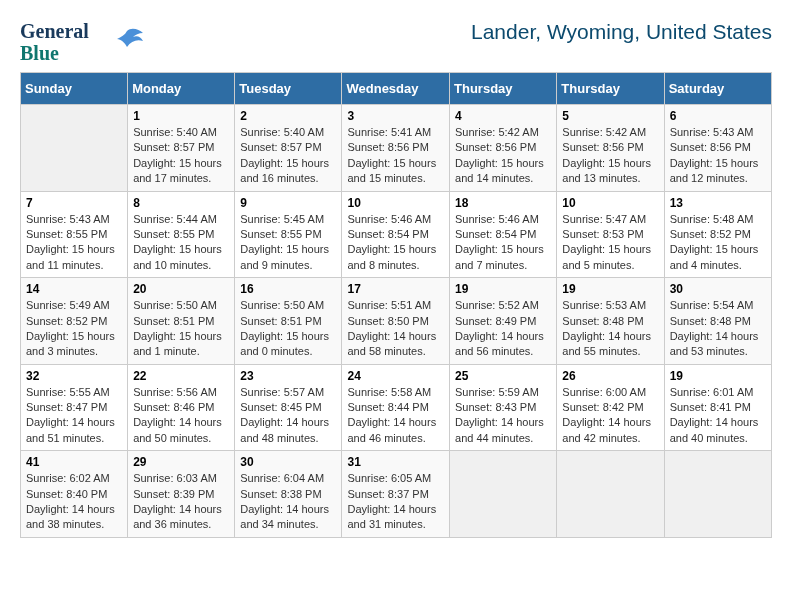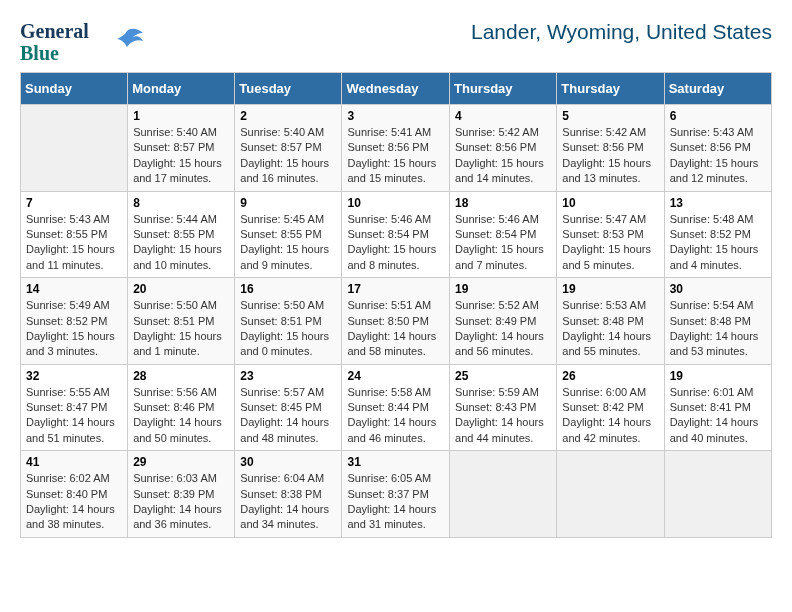--- a/index.html
+++ b/index.html
@@ -197,21 +197,21 @@
           <div class="day-number">30</div>
           <div class="day-info">Sunrise: 5:54 AM<br>Sunset: 8:48 PM<br>Daylight: 14 hours<br>and 53 minutes.</div>
         </td>
       </tr>
       <tr>
         <td>
           <div class="day-number">32</div>
           <div class="day-info">Sunrise: 5:55 AM<br>Sunset: 8:47 PM<br>Daylight: 14 hours<br>and 51 minutes.</div>
         </td>
         <td>
-          <div class="day-number">28</div>
+          <div class="day-number">22</div>
           <div class="day-info">Sunrise: 5:56 AM<br>Sunset: 8:46 PM<br>Daylight: 14 hours<br>and 50 minutes.</div>
         </td>
         <td>
           <div class="day-number">23</div>
           <div class="day-info">Sunrise: 5:57 AM<br>Sunset: 8:45 PM<br>Daylight: 14 hours<br>and 48 minutes.</div>
         </td>
         <td>
           <div class="day-number">24</div>
           <div class="day-info">Sunrise: 5:58 AM<br>Sunset: 8:44 PM<br>Daylight: 14 hours<br>and 46 minutes.</div>
         </td>

